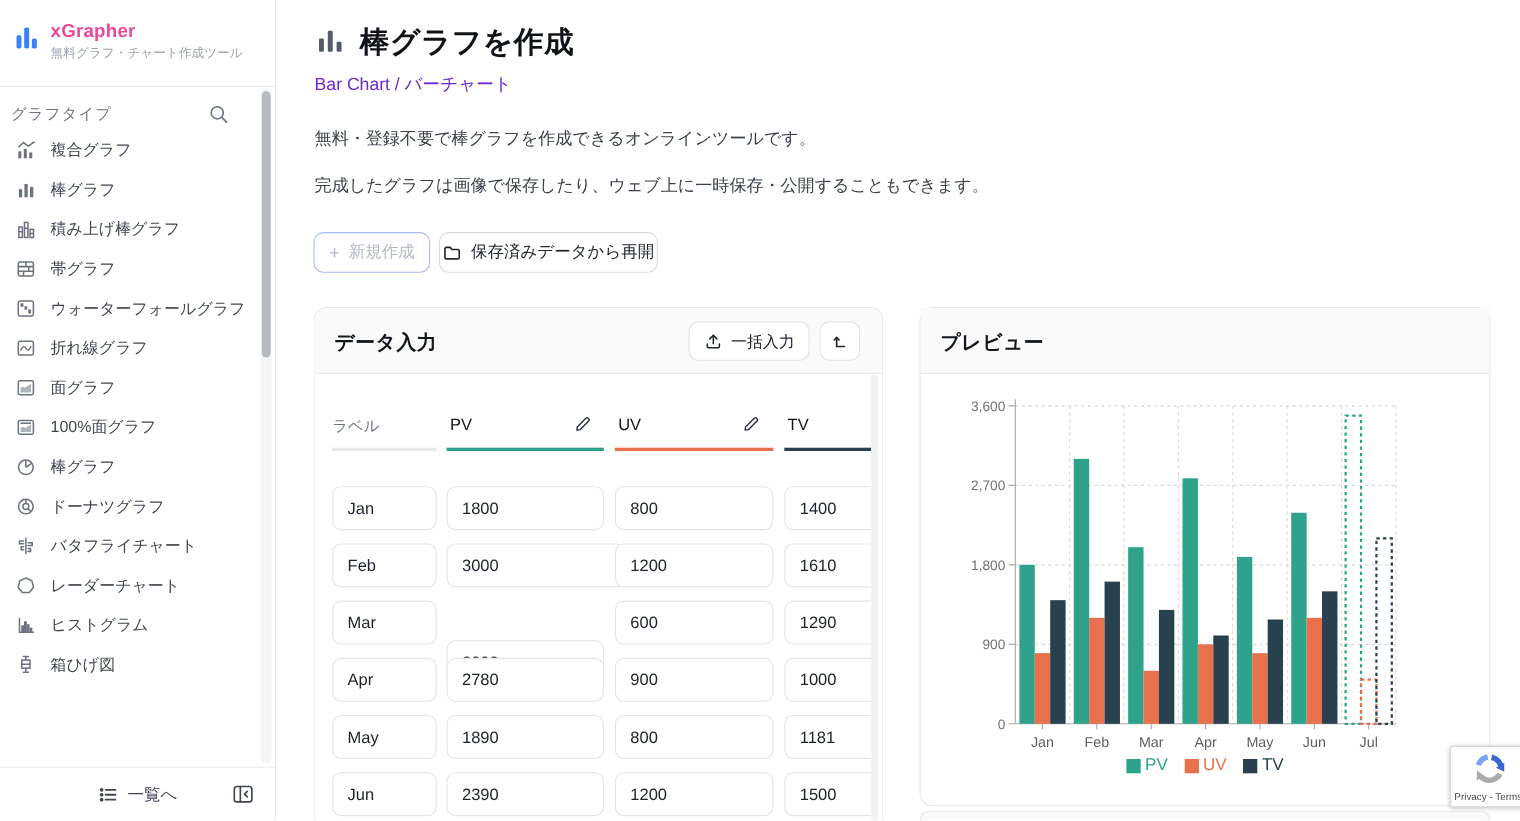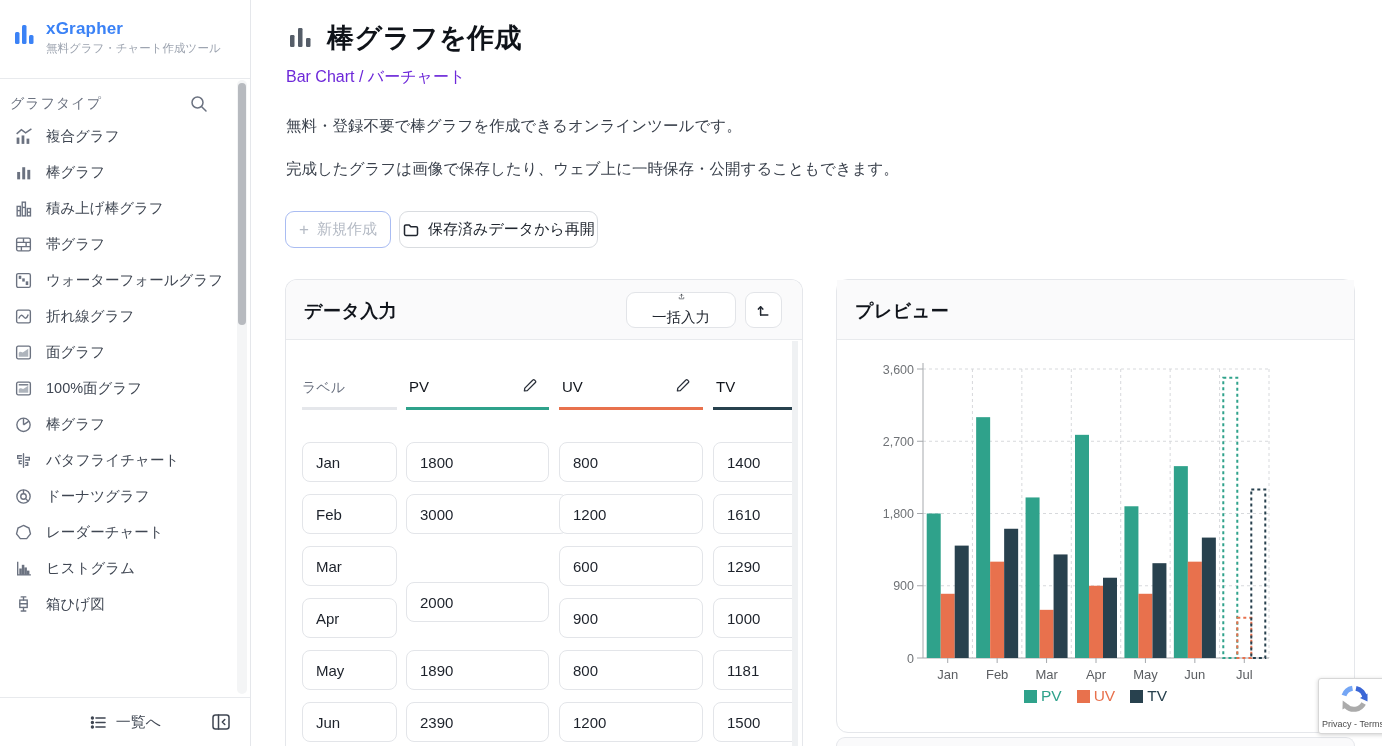--- a/index.html
+++ b/index.html
@@ -5,21 +5,21 @@
   * { margin:0; padding:0; box-sizing:border-box; }
   html,body { width:1382px; height:746px; overflow:hidden; background:#fff;
     font-family:"Liberation Sans","DejaVu Sans",sans-serif; }
   .abs { position:absolute; }
   body { position:relative; }
 
   
   #sidebar { left:0; top:0; width:251px; height:746px; background:#fff; border-right:1px solid #e5e7eb; }
   #logo-row { left:14px; top:17px; width:220px; height:44px; }
   #logo-icon { left:0; top:4px; }
-  #app-name { left:32px; top:2px; font-size:17px; font-weight:bold; color:#3b82f6; letter-spacing:.2px; }
+  #app-name { left:32px; top:2px; font-size:17px; font-weight:bold; color:#ec4899; letter-spacing:.2px; }
   #app-tagline { left:32px; top:24px; font-size:11.5px; color:#9ca3af; }
   .divider { background:#e8eaed; height:1px; }
   #side-div1 { left:0; top:78px; width:250px; }
   #section-label { left:10px; top:95px; font-size:14px; color:#6b7280; letter-spacing:1px; }
   #search-btn { left:188px; top:93px; width:22px; height:22px; }
   #menu { left:0; top:118px; width:236px; }
   .menu-item { position:relative; height:36px; display:flex; align-items:center; padding-left:14px; cursor:pointer; }
   .menu-item .mi-icon { width:19px; height:19px; margin-right:13px; flex:0 0 auto; display:flex; }
   .menu-item .mi-label { font-size:14.5px; color:#3f4652; white-space:nowrap; }
   #side-scroll-track { left:237px; top:80px; width:10px; height:614px; background:#f4f5f6; border-radius:5px; }
@@ -42,21 +42,21 @@
   #new-btn .plus { font-size:17px; color:#b4bac4; }
   #resume-btn { left:399px; top:211px; width:199px; height:37px; border:1px solid #d9dce0; color:#20262f; }
 
   
   .card { position:absolute; background:#fff; border:1px solid #e5e7eb; }
   #data-card { left:285px; top:279px; width:518px; height:467px; border-radius:12px 12px 0 0; border-bottom:none; overflow:hidden; }
   #preview-card { left:836px; top:279px; width:519px; height:454px; border-radius:12px; }
   .card-header { position:absolute; left:0; top:0; right:0; height:60px; background:#fafafb; border-bottom:1px solid #e8eaed; }
   .card-title { position:absolute; left:18px; top:19px; font-size:18px; font-weight:bold; color:#11151c; letter-spacing:.5px; }
 
-  #bulk-btn { left:340px; top:12px; width:110px; height:36px; border:1px solid #e2e4e8; border-radius:9px; background:#fff;flex-direction:column; }
+  #bulk-btn { left:340px; top:12px; width:110px; height:36px; border:1px solid #e2e4e8; border-radius:9px; background:#fff; }
   #bulk-btn span { color:#20262f; font-size:14.5px; }
   #transpose-btn { left:459px; top:12px; width:37px; height:36px; border:1px solid #e2e4e8; border-radius:9px; background:#fff; display:flex; align-items:center; justify-content:center; }
 
   #table-clip { position:absolute; left:0; top:61px; width:506px; height:406px; overflow:hidden; }
   .col-head { position:absolute; top:37px; font-size:15px; color:#11151c; }
   #label-head { position:absolute; left:16px; top:38px; font-size:14px; color:#6b7280; }
   .head-underline { position:absolute; top:66px; height:2.5px; }
   .pencil { position:absolute; top:35px; width:17px; height:17px; }
   .cell { position:absolute; height:40px; border:1px solid #e3e5e9; border-radius:8px; background:#fff; font-size:15px; color:#1d222b; padding:0 13px; font-family:"Liberation Sans",sans-serif; outline:none; }
   #table-scroll { position:absolute; left:506px; top:61px; width:6px; height:405px; background:#eff1f3; }
@@ -197,40 +197,40 @@
               <circle cx="9" cy="9.3" r="6.3"></circle>
               <path d="M9 9.3 V3 M9 9.3 L14.2 5.8"></path>
             </g>
           </svg>
         </span>
         <span class="mi-label">棒グラフ</span>
       </div>
       <div class="menu-item">
         <span class="mi-icon">
           <svg width="19" height="19" viewBox="0 0 18 18">
+            <g stroke="#6b7280" stroke-width="1.3" fill="none">
+              <circle cx="9" cy="9" r="6.3"></circle>
+              <circle cx="9" cy="9" r="2.6"></circle>
+              <path d="M9 2.7 V6.4 M13.5 13.5 L11 11"></path>
+            </g>
+          </svg>
+        </span>
+        <span class="mi-label">ドーナツグラフ</span>
+      </div>
+      <div class="menu-item">
+        <span class="mi-icon">
+          <svg width="19" height="19" viewBox="0 0 18 18">
             <g stroke="#6b7280" stroke-width="1.3" fill="none" stroke-linecap="round">
               <path d="M9 2.5 V15.5"></path>
               <path d="M7 4.5 H3.5 V7 H7 M7 9.5 H5 V12 H7"></path>
               <path d="M11 6 H14.5 V8.5 H11 M11 11 H13 V13.5 H11"></path>
             </g>
           </svg>
         </span>
         <span class="mi-label">バタフライチャート</span>
-      </div>
-      <div class="menu-item">
-        <span class="mi-icon">
-          <svg width="19" height="19" viewBox="0 0 18 18">
-            <g stroke="#6b7280" stroke-width="1.3" fill="none">
-              <circle cx="9" cy="9" r="6.3"></circle>
-              <circle cx="9" cy="9" r="2.6"></circle>
-              <path d="M9 2.7 V6.4 M13.5 13.5 L11 11"></path>
-            </g>
-          </svg>
-        </span>
-        <span class="mi-label">ドーナツグラフ</span>
       </div>
       <div class="menu-item">
         <span class="mi-icon">
           <svg width="19" height="19" viewBox="0 0 18 18">
             <polygon points="9,2.3 14.2,4.8 15.6,10.3 12,14.8 6,14.8 2.4,10.3 3.8,4.8" fill="none" stroke="#6b7280" stroke-width="1.3"></polygon>
           </svg>
         </span>
         <span class="mi-label">レーダーチャート</span>
       </div>
       <div class="menu-item">
@@ -348,20 +348,21 @@
       <input class="cell" value="1400" style="left: 427px; top: 101px; width: 143px;">
       <input class="cell" value="Feb" style="left: 16px; top: 153px; width: 95px;">
       <input class="cell" value="3000" style="left: 120px; top: 153px; width: 162px;">
       <input class="cell" value="1200" style="left: 273px; top: 153px; width: 144px;">
       <input class="cell" value="1610" style="left: 427px; top: 153px; width: 143px;">
       <input class="cell" value="Mar" style="left: 16px; top: 205px; width: 95px;">
       <input class="cell" value="2000" style="left: 120px; top: 205px; width: 143px; margin-top: 36px;">
       <input class="cell" value="600" style="left: 273px; top: 205px; width: 144px;">
       <input class="cell" value="1290" style="left: 427px; top: 205px; width: 143px;">
       <input class="cell" value="Apr" style="left: 16px; top: 257px; width: 95px;">
+      <input class="cell" value="2780" style="left: 120px; top: 257px; width: 143px;">
       <input class="cell" value="900" style="left: 273px; top: 257px; width: 144px;">
       <input class="cell" value="1000" style="left: 427px; top: 257px; width: 143px;">
       <input class="cell" value="May" style="left: 16px; top: 309px; width: 95px;">
       <input class="cell" value="1890" style="left: 120px; top: 309px; width: 143px;">
       <input class="cell" value="800" style="left: 273px; top: 309px; width: 144px;">
       <input class="cell" value="1181" style="left: 427px; top: 309px; width: 143px;">
       <input class="cell" value="Jun" style="left: 16px; top: 361px; width: 95px;">
       <input class="cell" value="2390" style="left: 120px; top: 361px; width: 143px;">
       <input class="cell" value="1200" style="left: 273px; top: 361px; width: 144px;">
       <input class="cell" value="1500" style="left: 427px; top: 361px; width: 143px;">

